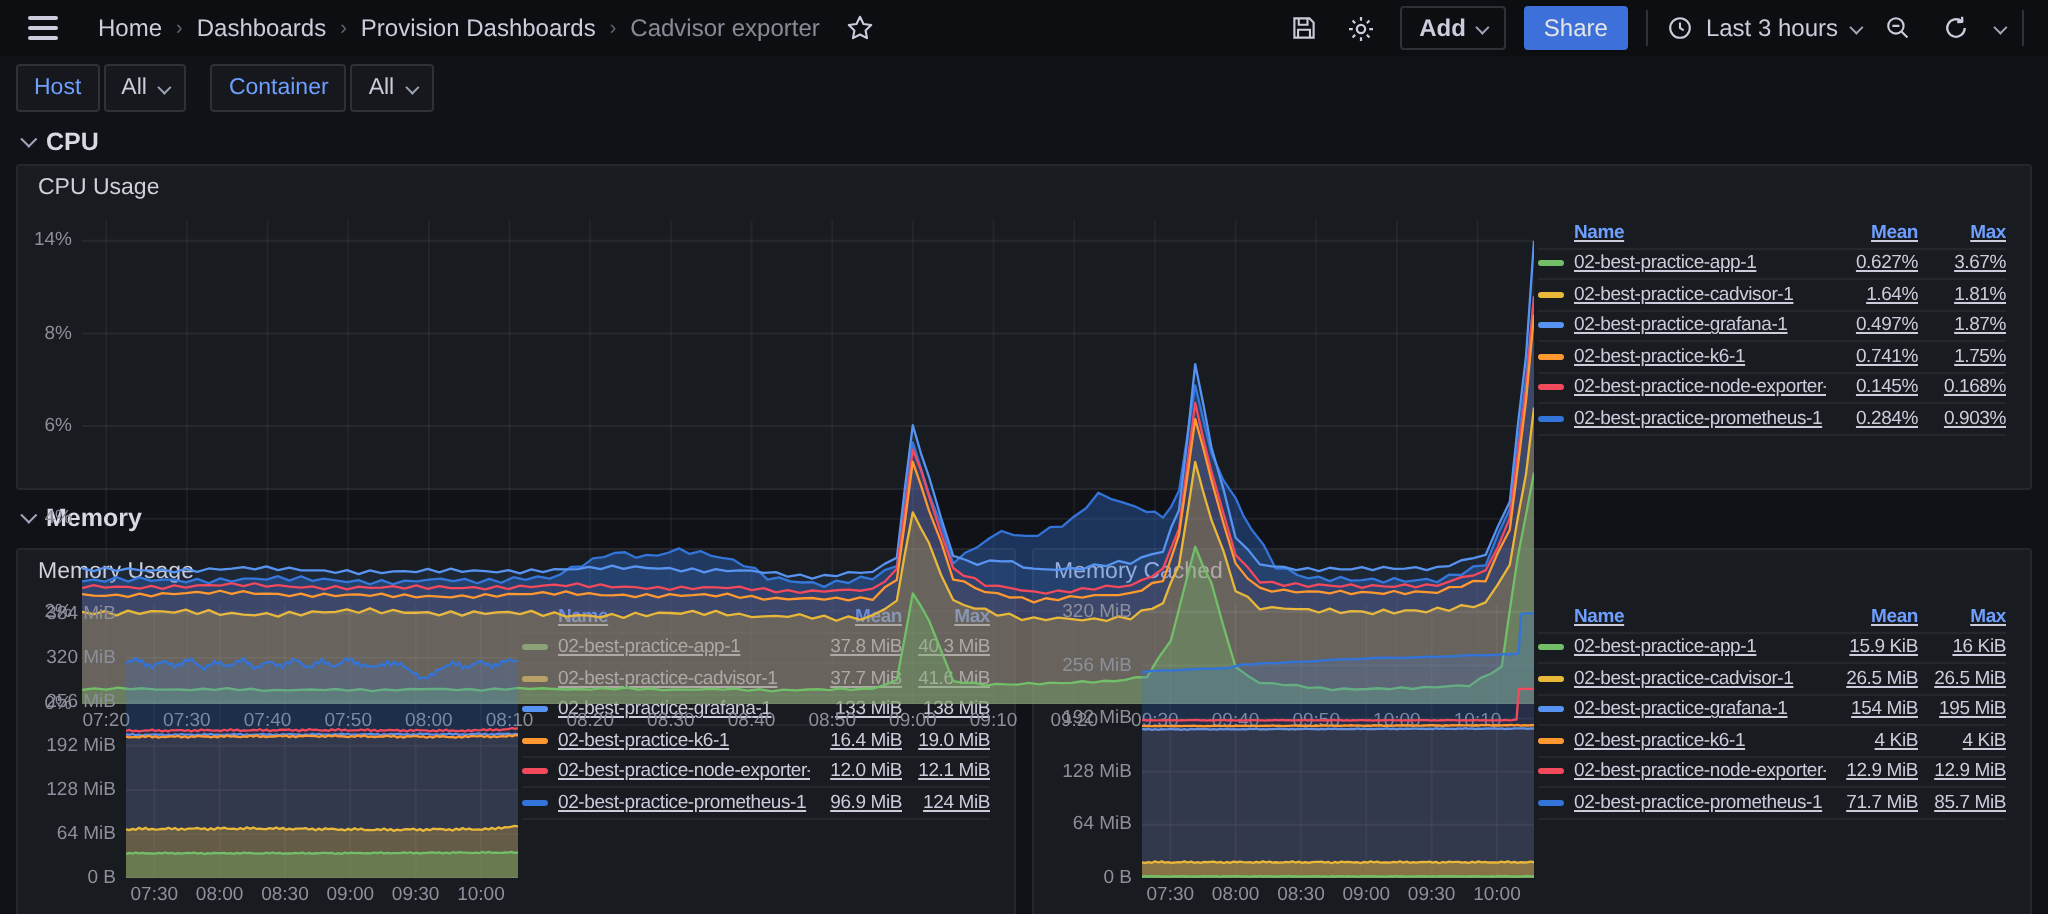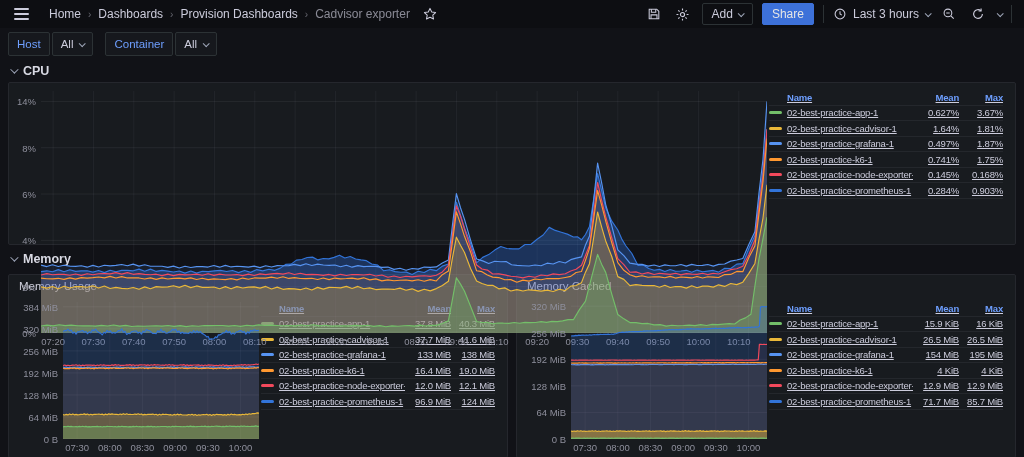--- a/index.html
+++ b/index.html
@@ -13,21 +13,21 @@
   .burger { display:flex; flex-direction:column; gap:3px; cursor:pointer; padding:2px; }
   .burger div { width:15px; height:2px; background:#CCCCDC; border-radius:1px; }
   .crumbs { display:flex; align-items:center; gap:7px; margin-left:8px; }
   .crumb { color:#CCCCDC; cursor:pointer; white-space:nowrap; }
   .crumb.current { color:rgba(204,204,220,0.65); cursor:default; }
   .crumb-sep { color:rgba(204,204,220,0.45); font-size:10px; }
   .nav-right { margin-left:auto; display:flex; align-items:center; gap:9px; }
   .icon-btn { display:flex; align-items:center; justify-content:center; width:20px; height:20px; cursor:pointer; color:#CCCCDC; }
   .icon-btn svg { display:block; }
   .btn { display:flex; align-items:center; gap:5px; height:22px; padding:0 9px; border-radius:2px; cursor:pointer; white-space:nowrap; }
-  .btn-outline { border:1px solid #2C3235; background:transparent; color:#CCCCDC; }
+  .btn-outline { border:1px solid #2C3235; background:transparent; color:#CCCCDC;font-weight:bold; }
   .btn-primary { background:#3D71D9; color:#e5e5e5; border:1px solid #3D71D9; }
   .vdiv { width:1px; height:18px; background:#2C3235; }
   .caret { width:5px; height:5px; border-right:1.4px solid #9DA5B8; border-bottom:1.4px solid #9DA5B8; transform:rotate(45deg) translateY(-1px); }
   .time-group { display:flex; align-items:center; gap:6px; cursor:pointer; color:#CCCCDC; }
   
   .filters { display:flex; align-items:center; gap:12px; padding:6px 8px; height:32px; }
   .var { display:flex; align-items:center; gap:2px; }
   .var-label { color:#6E9FFF; background:#16181d; border:1px solid #2C3235; border-radius:2px; height:24px; display:flex; align-items:center; padding:0 8px; font-size:11.5px; cursor:pointer; }
   .var-value { color:#CCCCDC; background:#16181d; border:1px solid #2C3235; border-radius:2px; height:24px; display:flex; align-items:center; gap:6px; padding:0 8px; font-size:11.5px; cursor:pointer; }
   
@@ -145,20 +145,21 @@
     </span>
   </div>
 </div>
 
 <div class="section-head">
   <span class="chev"></span>
   <span class="section-title">CPU</span>
 </div>
 
 <div class="panel" id="cpu-panel">
+  <div class="panel-title">CPU Usage</div>
   <div class="panel-body">
     <div class="chart-wrap">
       <div class="ygutter w-pct">
           <div class="ylab" style="top: 100%;">0%</div>
           <div class="ylab" style="top: 80.8612%;">2%</div>
           <div class="ylab" style="top: 61.7225%;">4%</div>
           <div class="ylab" style="top: 42.5837%;">6%</div>
           <div class="ylab" style="top: 23.445%;">8%</div>
           <div class="ylab" style="top: 4.30622%;">14%</div>
         </div>

